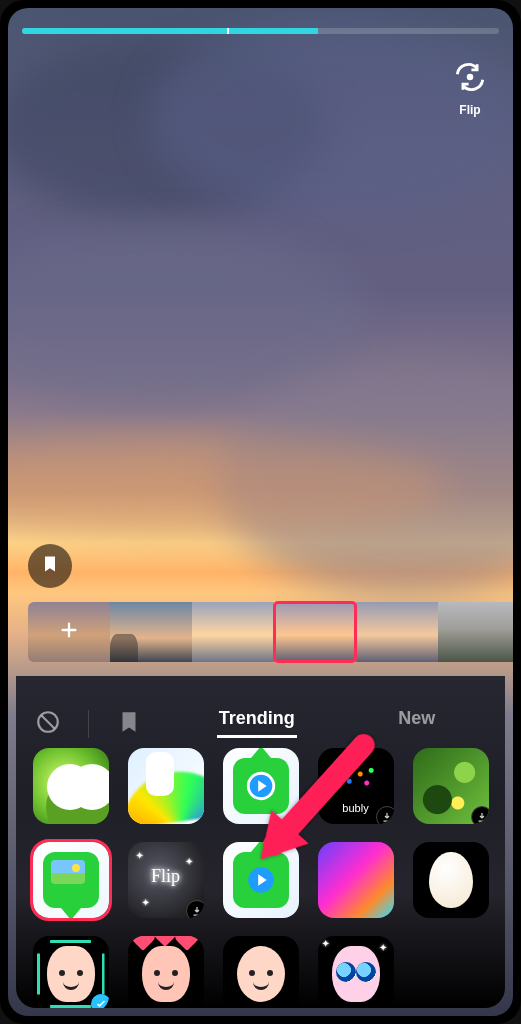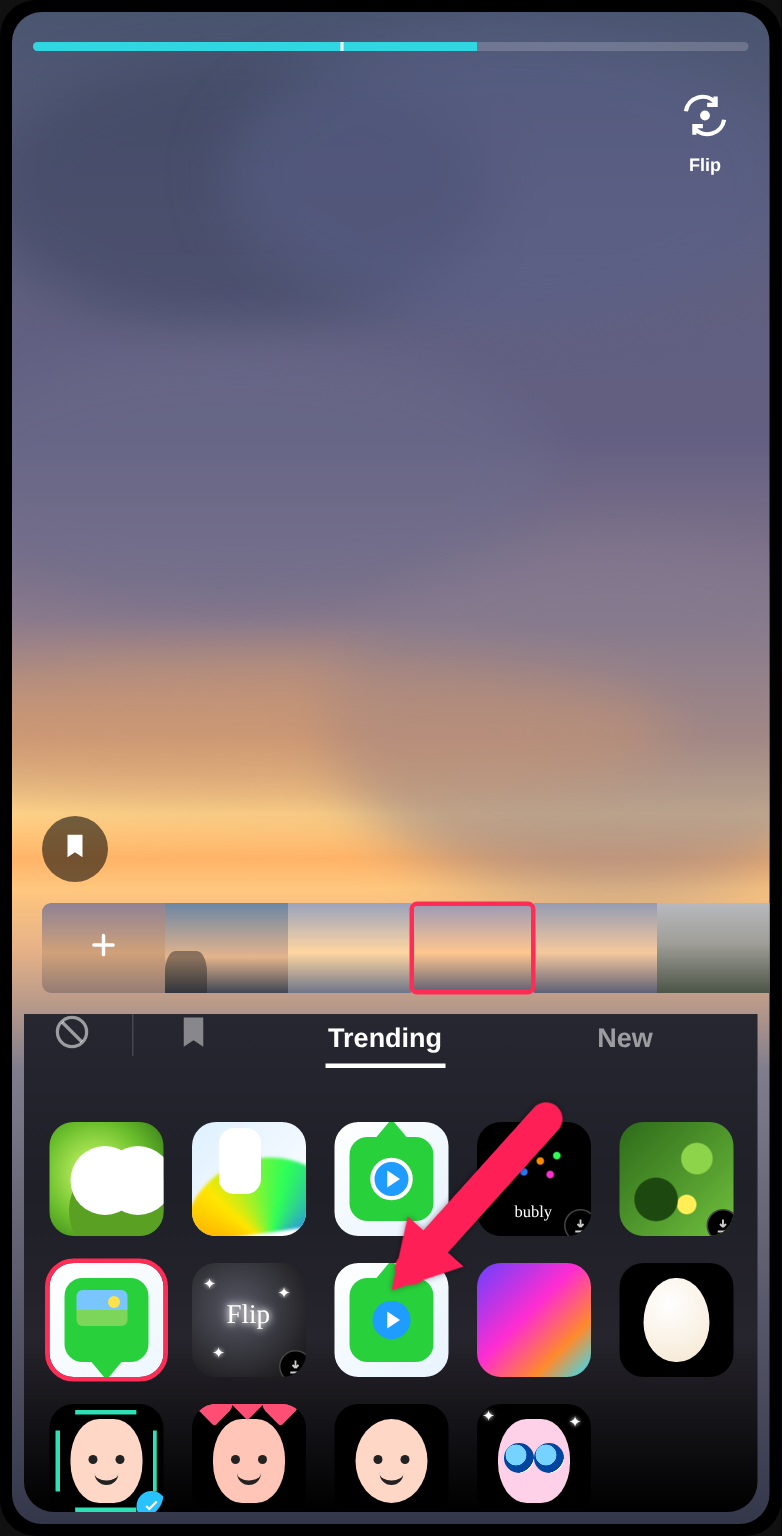--- a/index.html
+++ b/index.html
@@ -73,21 +73,21 @@
   .clip.c-s6{background:linear-gradient(to bottom,#b8b9be 0%,#9f9e98 45%,#4c5547 100%);border-top-right-radius:6px;border-bottom-right-radius:6px;}
   .clip.selected{outline:3px solid #ff2d55;outline-offset:-2px;border-radius:4px;z-index:2;}
 
   .effects-panel{
     position:absolute;left:8px;right:8px;top:668px;bottom:8px;
     background:linear-gradient(to bottom,#262730 0%,#1e1f27 35%,#26242c 65%,#000 100%);
     border-bottom-left-radius:20px;border-bottom-right-radius:20px;
     display:flex;flex-direction:column;
   }
   .tabs{
-    height:62px;display:flex;align-items:flex-start;padding:0 18px;gap:24px;
+    height:62px;display:flex;align-items:flex-end;padding:0 18px;gap:24px;
   }
   .tab-icon{width:28px;height:28px;display:flex;align-items:center;justify-content:center;}
   .tab-icon svg{width:26px;height:26px;}
   .divider{width:1px;height:28px;background:rgba(255,255,255,.15);margin:0 2px;}
   .tab{font-size:18px;color:rgba(255,255,255,.55);font-weight:600;padding:6px 2px;border-bottom:3px solid transparent;}
   .tab.active{color:#fff;border-bottom:3px solid #fff;}
   .tabs-spread{flex:1;display:flex;justify-content:space-around;align-items:center;}
 
   .effects-grid{
     flex:1;overflow:hidden;padding:10px 16px 0 16px;
@@ -112,21 +112,21 @@
     background:conic-gradient(from 200deg at 50% 120%, #ff2d2d, #ff8a00, #ffe600, #2dff57, #2d7dff, #a02dff, #ff2dce);
     border-radius:50%/100% 100% 0 0;transform:rotate(-8deg);filter:blur(1px);} 
   .hand{position:absolute;left:18px;top:4px;width:28px;height:44px;background:#fff;border-radius:10px;}
   .e-gs{background:linear-gradient(135deg,#ffffff,#e7f3ff);} 
   .gs-inner{position:absolute;inset:10px;border-radius:12px;background:#28d13c;display:flex;align-items:center;justify-content:center;}
   .gs-inner svg{width:34px;height:34px;}
   .gs-arrow-up{position:absolute;left:50%;top:-2px;transform:translateX(-50%);width:0;height:0;border-left:10px solid transparent;border-right:10px solid transparent;border-bottom:12px solid #28d13c;}
   .e-bubly{background:#000;}
   .bubly-dots{position:absolute;left:18px;top:8px;width:44px;height:36px;
     background:radial-gradient(circle at 20% 30%,#ff2d2d 0 2px,transparent 3px),radial-gradient(circle at 50% 10%,#ffe600 0 2px,transparent 3px),radial-gradient(circle at 80% 40%,#2dff57 0 2px,transparent 3px),radial-gradient(circle at 30% 70%,#2d7dff 0 2px,transparent 3px),radial-gradient(circle at 70% 75%,#ff2dce 0 2px,transparent 3px),radial-gradient(circle at 55% 50%,#ff8a00 0 2px,transparent 3px);}
-  .bubly-txt{position:absolute;left:0;right:0;bottom:10px;font-size:11px;text-align:center;color:#fff;font-family:Liberation Serif, serif;}
+  .bubly-txt{position:absolute;left:0;right:0;bottom:10px;font-size:11px;text-align:center;color:#fff;font-family:Liberation Sans, sans-serif;}
   .e-yoga{background:#6d4fb3;display:flex;align-items:center;justify-content:center;}
   .yoga-fig{position:absolute;top:8px;left:50%;transform:translateX(-50%);}
   .yoga-fig .h{width:10px;height:10px;border-radius:50%;background:#fff;margin:0 auto;}
   .yoga-fig .b{width:4px;height:20px;background:#fff;margin:2px auto 0;}
   .yoga-fig .arms{position:absolute;top:12px;left:50%;width:44px;height:4px;background:#fff;transform:translateX(-50%);}
   .yoga-txt{position:absolute;bottom:8px;left:0;right:0;text-align:center;color:#fff;font-size:12px;font-weight:700;letter-spacing:1px;}
 
   
   .e-jungle{background:linear-gradient(135deg,#2e6b1a,#6fbf3d);} 
   .e-jungle::before{content:"";position:absolute;left:4px;top:4px;width:68px;height:68px;

